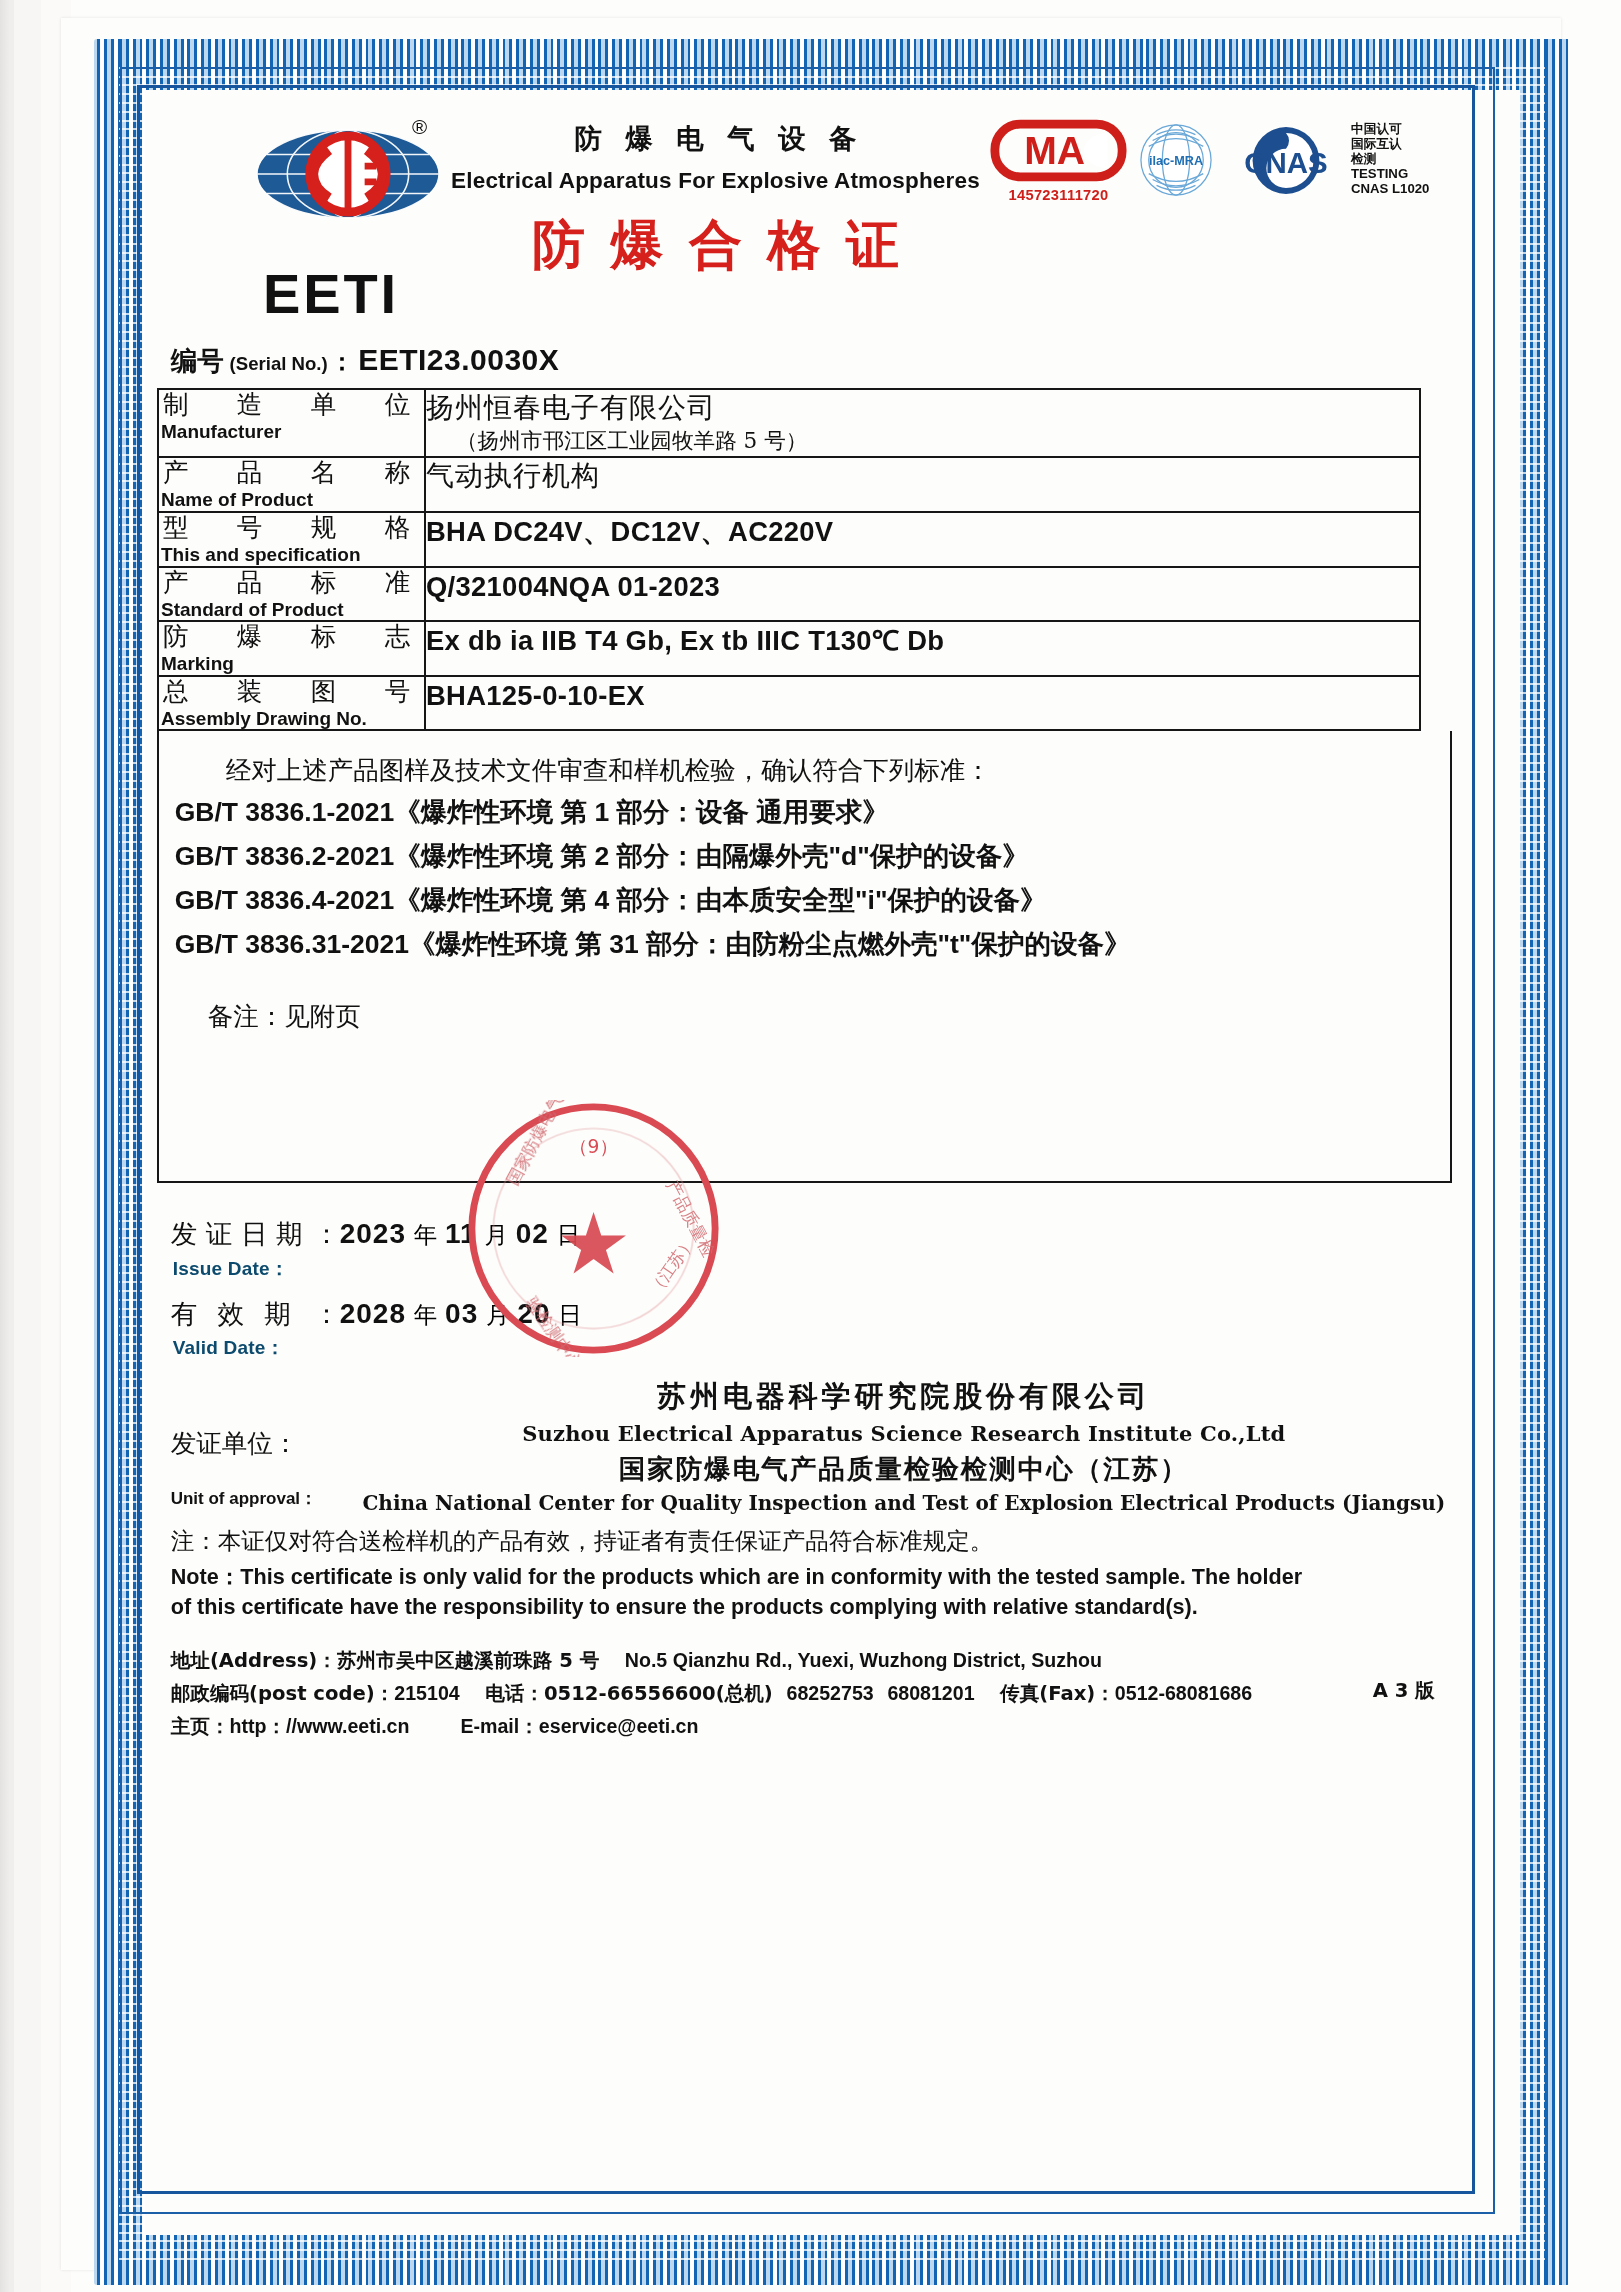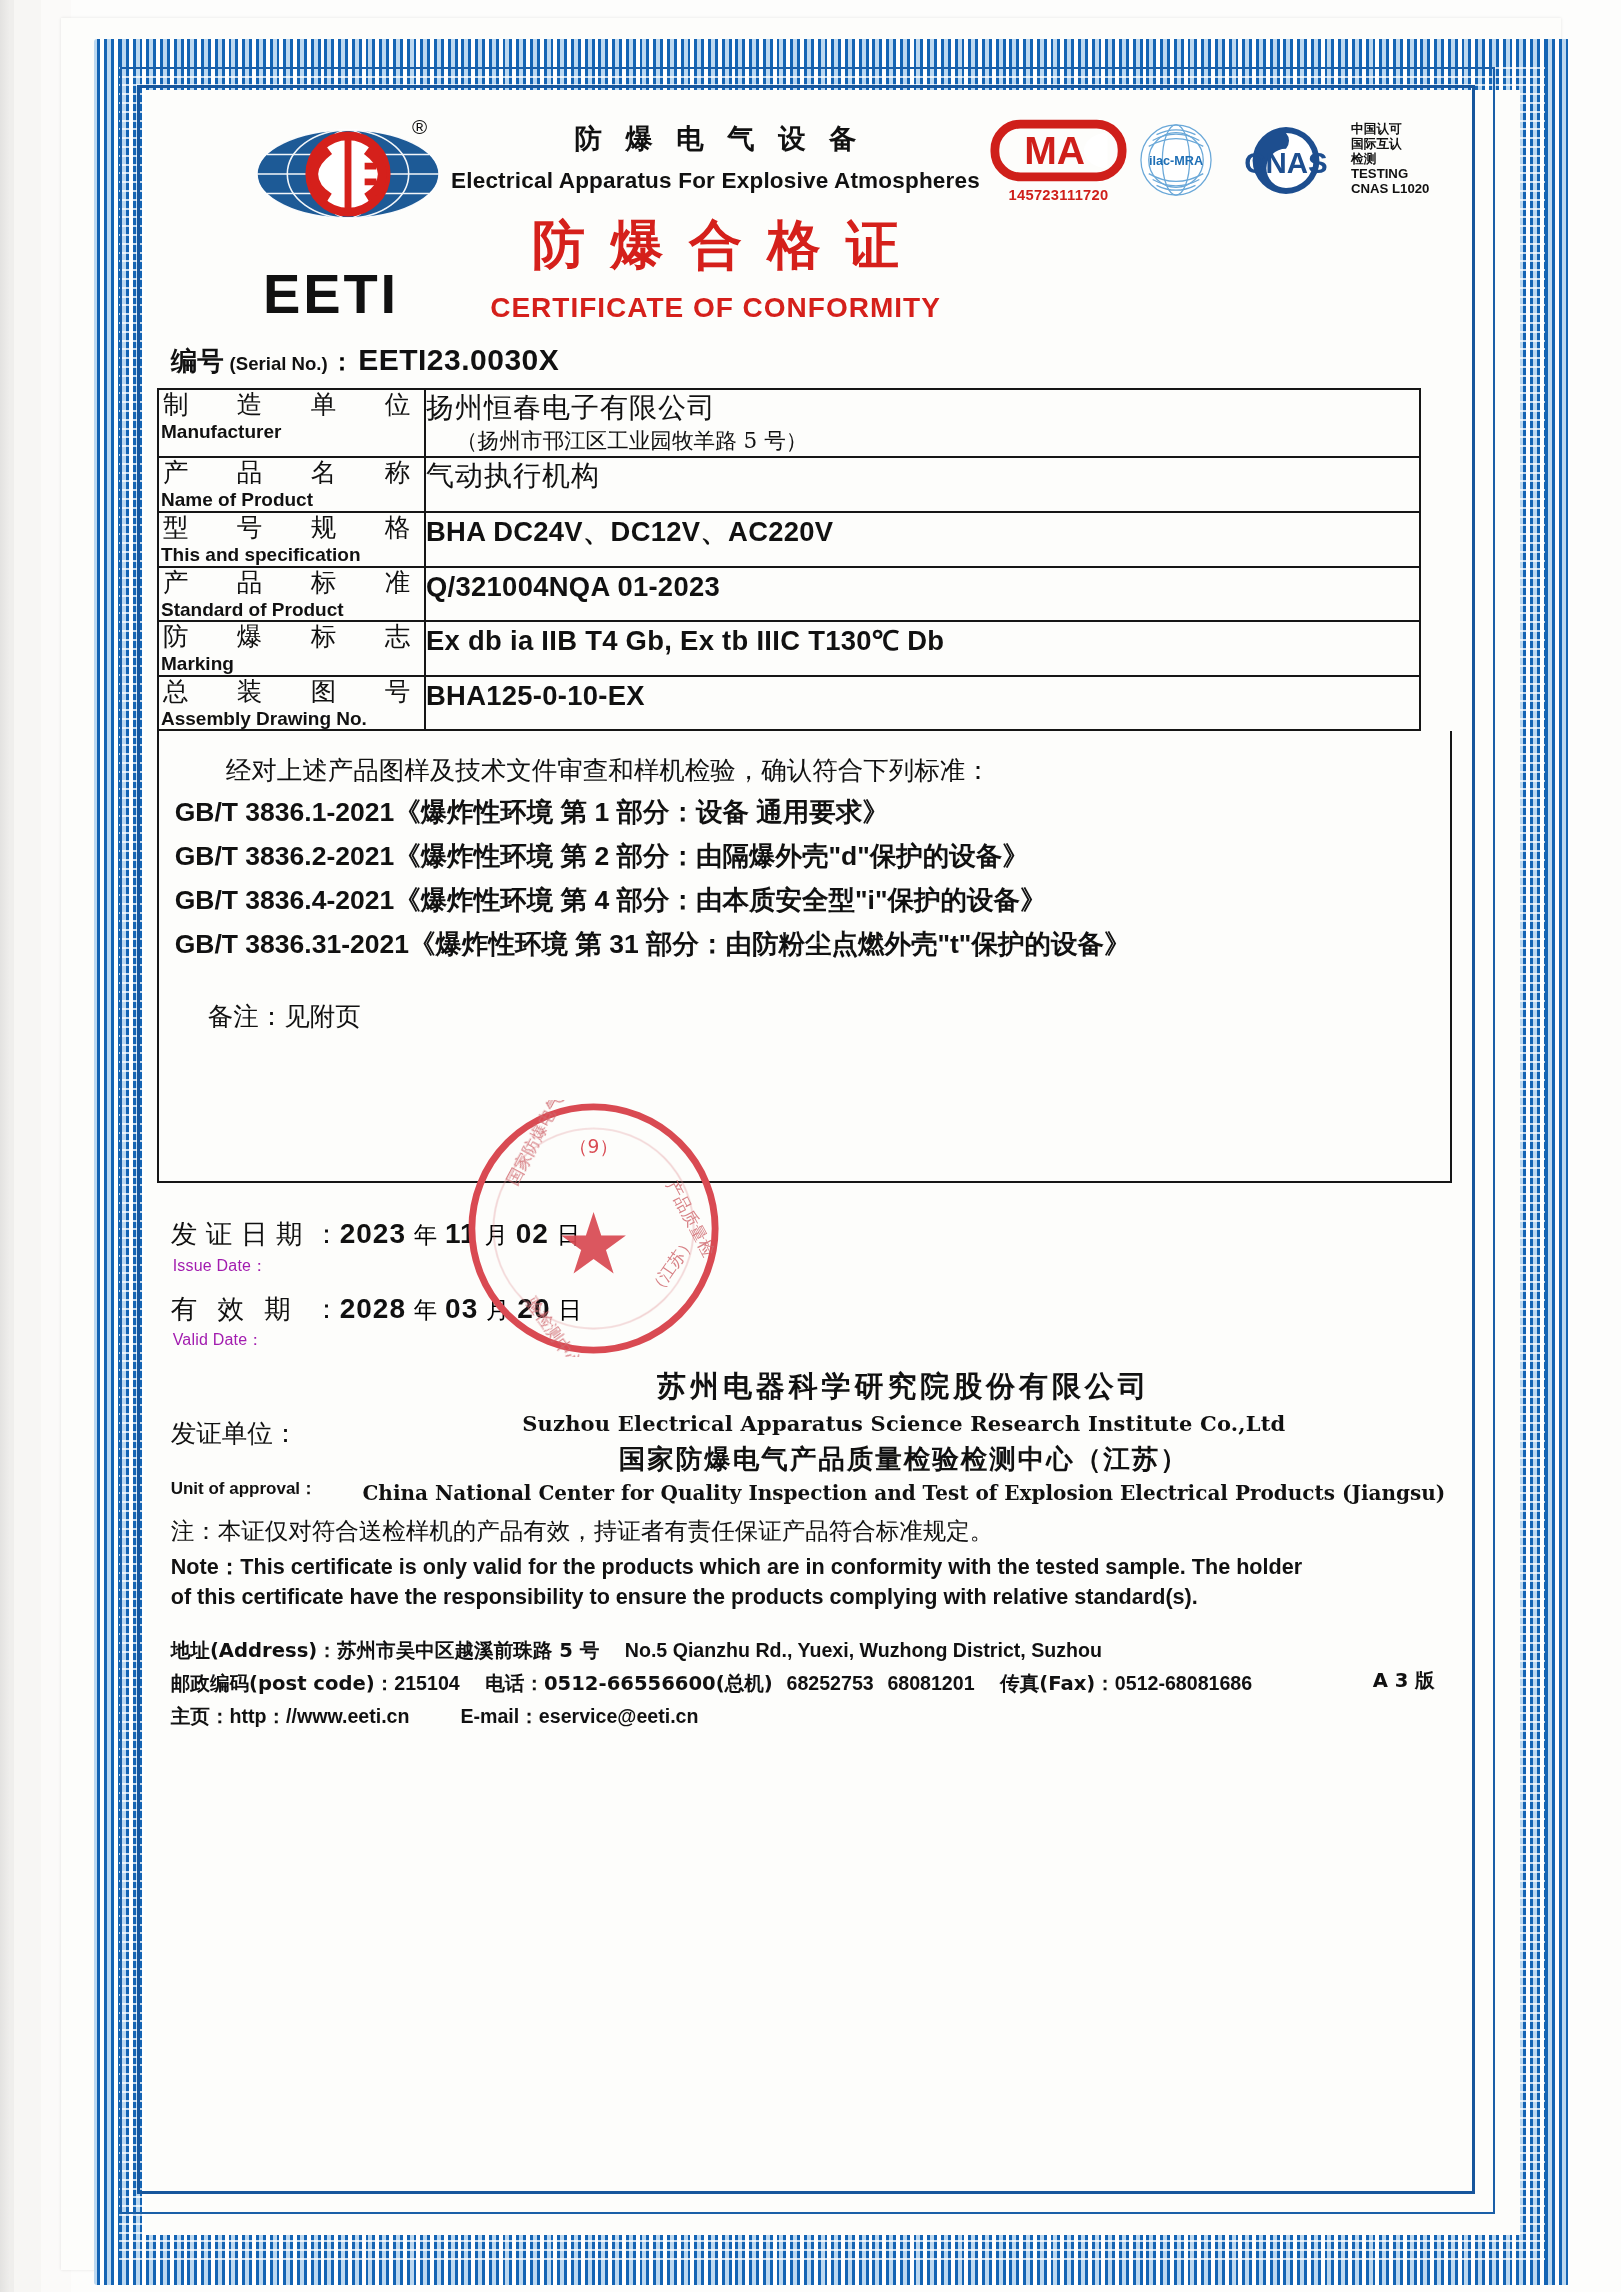--- a/index.html
+++ b/index.html
@@ -119,21 +119,21 @@
   .intro{font-size:25.5px;font-family:"DejaVu Serif",serif;line-height:39px;color:#111;text-indent:51px;}
   .std{font-size:26.5px;font-weight:700;line-height:44px;color:#111;font-family:"Liberation Sans",sans-serif;white-space:nowrap;}
   .remark{font-size:25.5px;font-family:"DejaVu Serif",serif;color:#111;margin-top:33px;text-indent:33px;}
   
   .dates{margin-top:33px;margin-left:13.7px;position:relative;}
   .drow{display:flex;align-items:baseline;margin-bottom:3.9px;}
   .d-cn{font-size:26.5px;font-family:"DejaVu Sans",sans-serif;color:#111;width:169px;display:flex;justify-content:space-between;}
   .d-cn span.c{margin-left:2px;}
   .d-val{font-size:28px;font-weight:600;color:#111;letter-spacing:1px;font-family:"Liberation Sans",sans-serif;}
   .d-u{font-size:23.5px;font-family:"DejaVu Sans",sans-serif;margin:0 7.8px;}
-  .d-en{font-size:16px;font-weight:400;color:#a21caf;margin:1px 0 13.7px 2px;letter-spacing:0.2px;}
+  .d-en{font-size:19px;font-weight:700;color:#0c4a6e;margin:1px 0 13.7px 2px;letter-spacing:0.2px;}
   
   #seal{position:absolute;left:294px;top:-116px;width:257px;height:257px;z-index:9;pointer-events:none;}
   
   .approval{margin-top:15.7px;margin-left:13.7px;position:relative;display:flex;}
   .ap-left{width:186px;padding-top:49px;}
   .ap-l-cn{font-size:25.5px;font-family:"DejaVu Sans",sans-serif;color:#111;}
   .ap-l-en{font-size:17px;font-weight:700;color:#111;margin-top:25.5px;}
   .ap-right{flex:1;text-align:center;}
   .ap-cn1{font-size:29px;font-family:"DejaVu Serif",serif;font-weight:700;letter-spacing:3.9px;color:#111;}
   .ap-en1{font-size:21px;font-family:"DejaVu Serif",serif;font-weight:700;color:#111;margin-top:3.9px;letter-spacing:0.2px;}
@@ -197,21 +197,20 @@
           <path d="M112 40 h12 M112 56 h12" stroke="#d5201b" stroke-width="7"></path>
         </svg>
         <div class="reg-mark">®</div>
 
         <div class="eeti">EETI</div>
 
         <div class="title-block">
           <div class="t-cn">防爆电气设备</div>
           <div class="t-en">Electrical Apparatus For Explosive Atmospheres</div>
           <div class="t-cn-red">防爆合格证</div>
-          <div class="t-en-red">CERTIFICATE  OF  CONFORMITY</div>
         </div>
 
         <div class="marks">
           <div class="ma-wrap">
             <svg viewBox="0 0 140 64" width="137" height="63">
               <rect x="5" y="5" width="130" height="54" rx="26" fill="none" stroke="#cf1f1a" stroke-width="9"></rect>
               <path d="M120 14 a24 18 0 1 0 0 36" fill="#ffffff"></path>
               <text x="66" y="46" text-anchor="middle" font-size="40" font-weight="bold" fill="#cf1f1a" font-family="Liberation Sans, sans-serif">MA</text>
             </svg>
             <div class="ma-num">145723111720</div>

